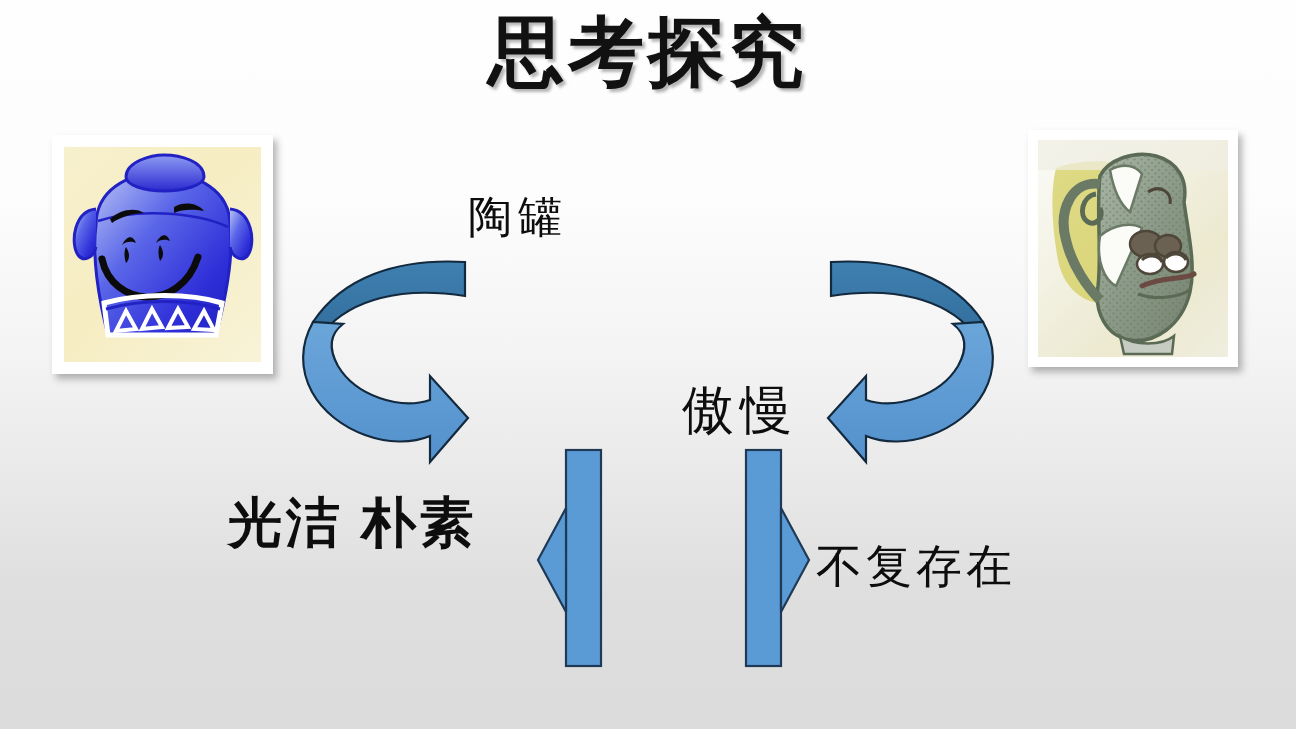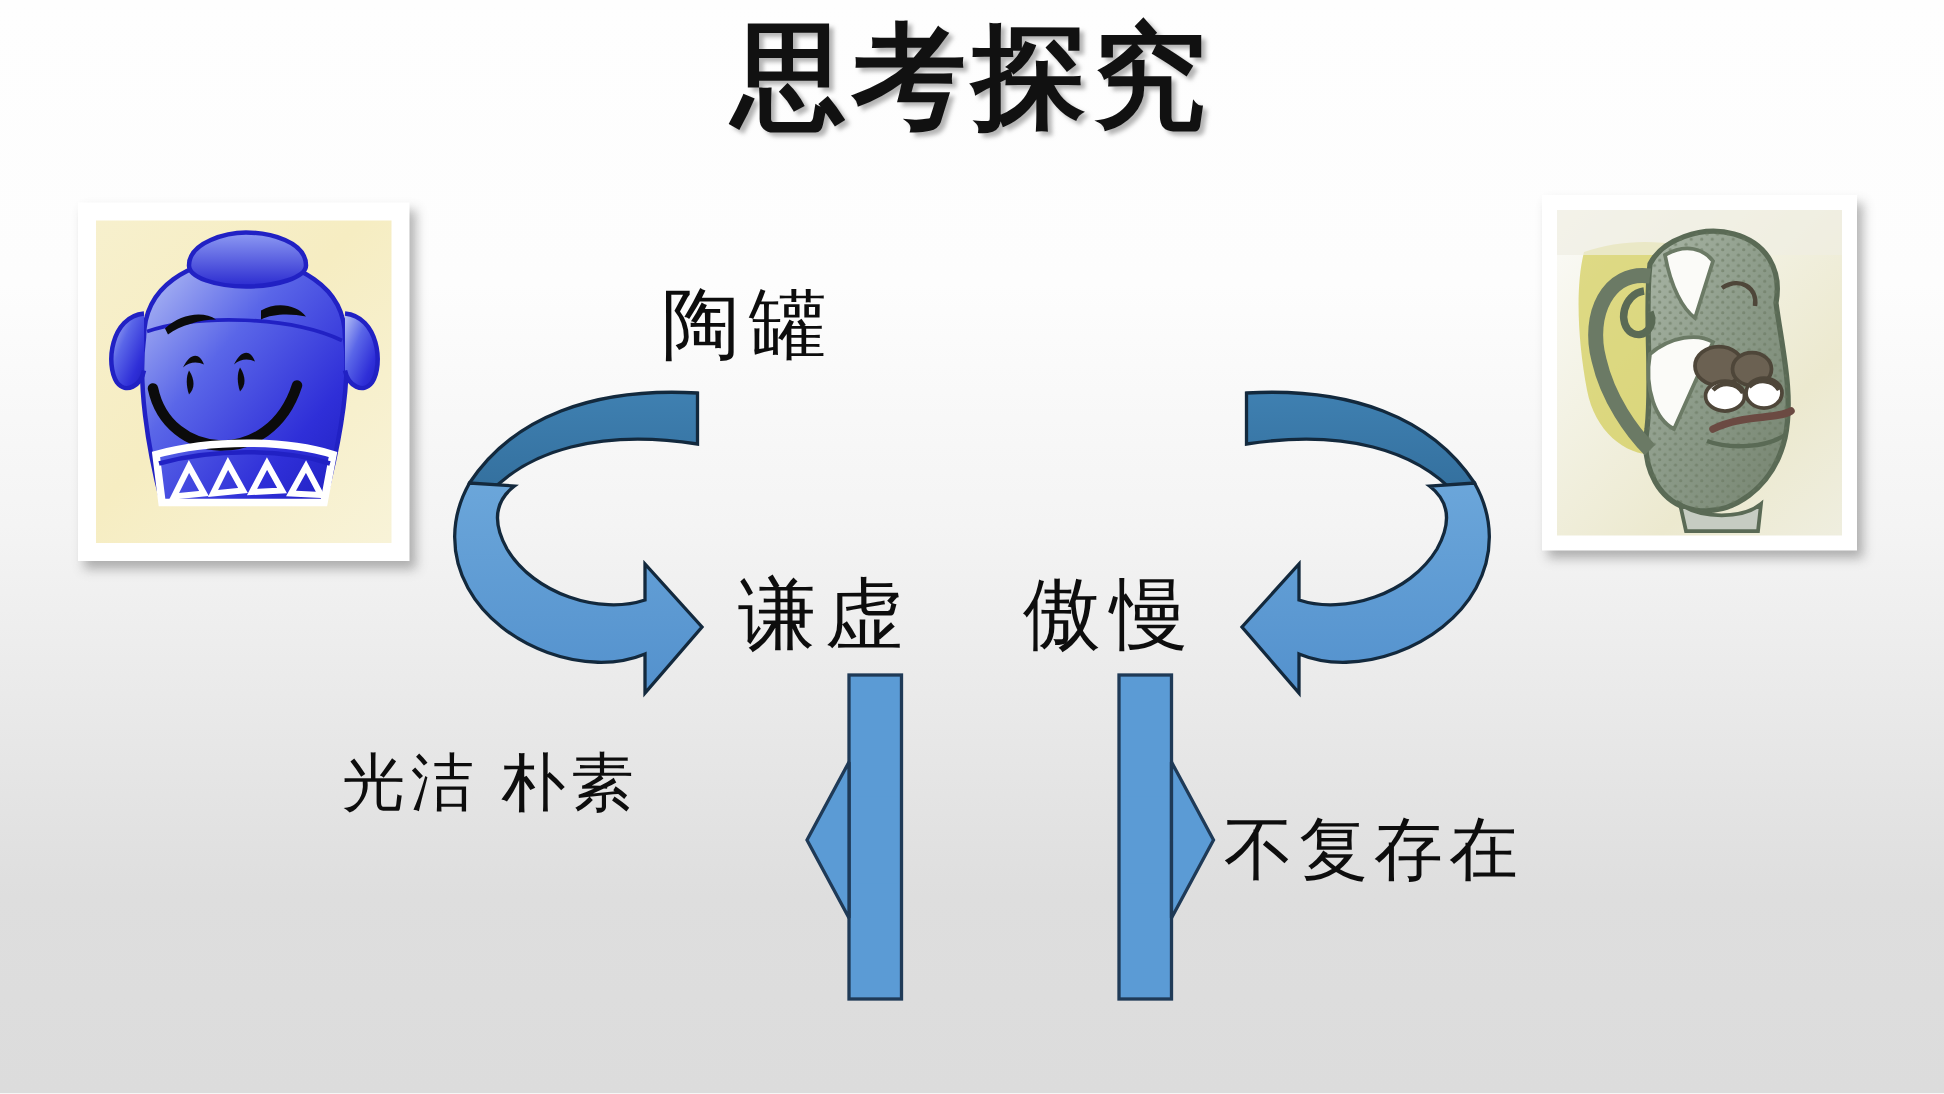--- a/index.html
+++ b/index.html
@@ -90,32 +90,33 @@
 
   
   .cn-label {
     position: absolute;
     font-family: "Liberation Serif", "DejaVu Serif", serif;
     color: #0d0d0d;
     white-space: nowrap;
     letter-spacing: 6px;
   }
 
-  #lbl-clay  { left: 441px; top: 182px; font-size: 52px; line-height: 72px; }
+  #lbl-clay  { left: 468px; top: 182px; font-size: 44px; line-height: 72px; }
   #lbl-iron  { left: 694px; top: 182px; font-size: 58px; line-height: 72px; }
   #lbl-humble{ left: 492px; top: 378px; font-size: 52px; line-height: 66px; }
   #lbl-proud { left: 682px; top: 378px; font-size: 52px; line-height: 66px; text-align: right; }
 
   #lbl-clay-traits {
     left: 228px;
     top: 490px;
-    font-size: 42px;
+    font-size: 54px;
     line-height: 66px;
     letter-spacing: 4px;
     text-align: left;
+    font-weight: bold;
   }
   #lbl-clay-traits .line2 { display: block; padding-left: 8px; }
 
   #lbl-iron-fate {
     left: 816px;
     top: 536px;
     font-size: 46px;
     line-height: 62px;
     letter-spacing: 4px;
   }
@@ -296,21 +297,20 @@
     <g>
       <rect x="746" y="450" width="35" height="216" fill="#5b9bd5" stroke="#1f3a57" stroke-width="2.2"></rect>
       <path d="M781 531 L781 508 L809 560 L781 612 L781 589 Z" fill="#5b9bd5" stroke="#1f3a57" stroke-width="2.2"></path>
       <rect x="748" y="531" width="31" height="58" fill="#5b9bd5" stroke="none"></rect>
     </g>
   </svg>
 
   <div class="cn-label" id="lbl-clay">陶罐</div>
 
 
-  <div class="cn-label" id="lbl-humble">谦虚</div>
 
   <div class="cn-label" id="lbl-proud">傲慢</div>
 
   <div class="cn-label" id="lbl-clay-traits">
     <span class="line1">光洁  朴素</span>
   </div>
 
   <div class="cn-label" id="lbl-iron-fate">不复存在</div>
 
 </div>

